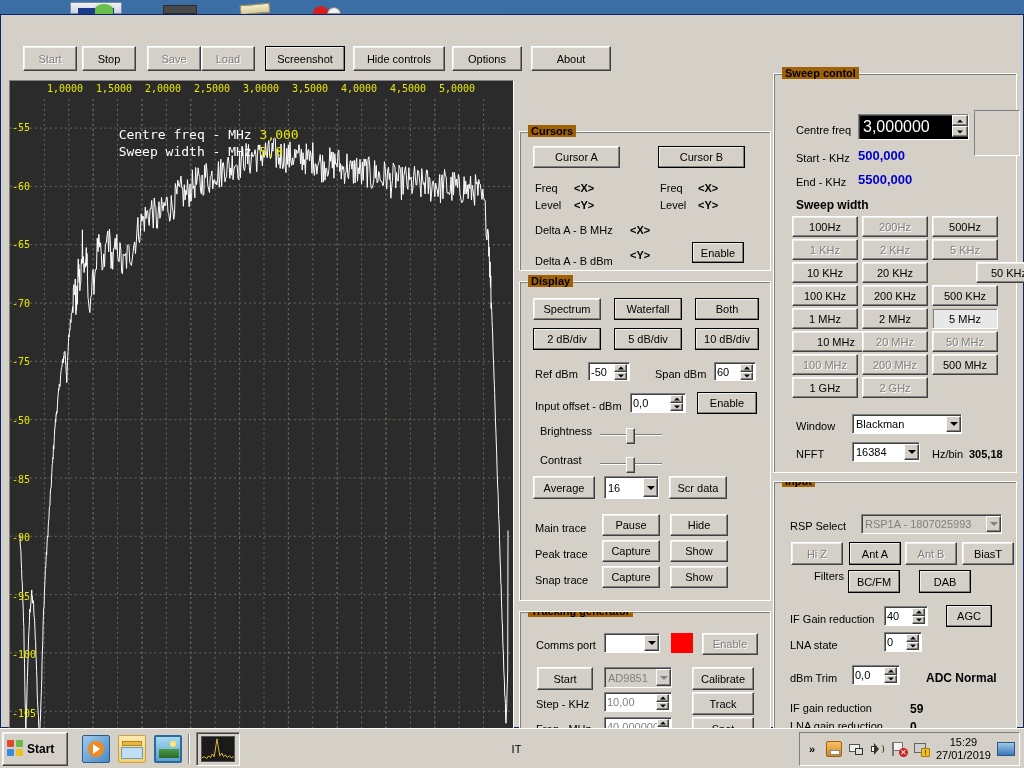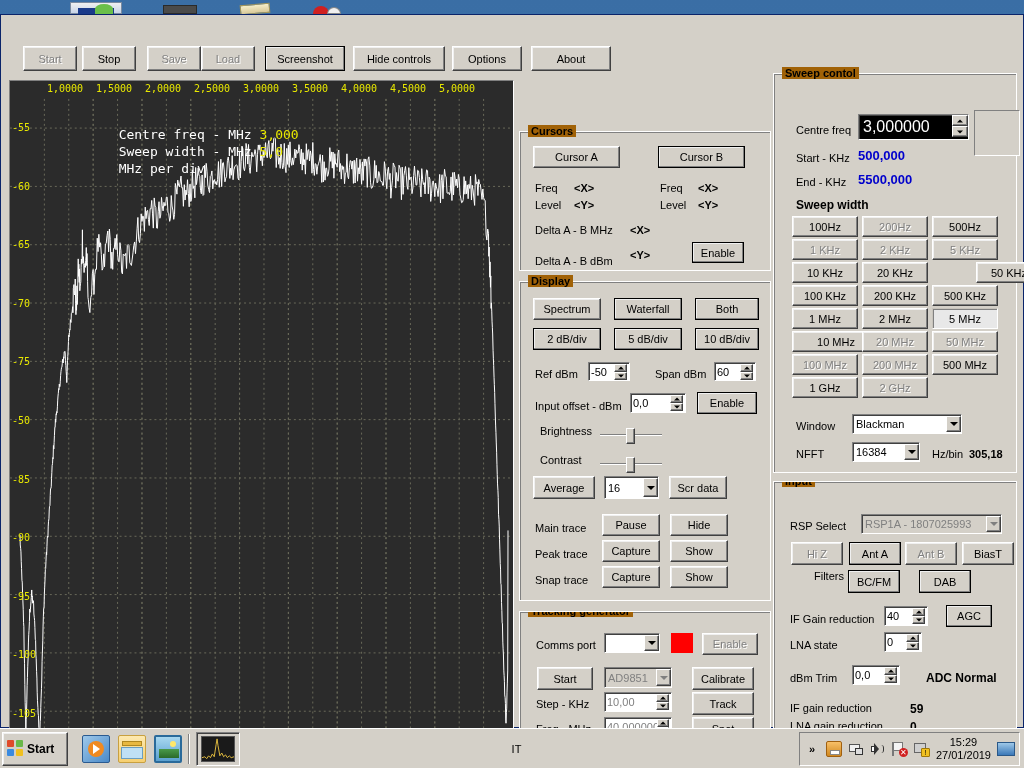--- a/index.html
+++ b/index.html
@@ -275,23 +275,20 @@
           <div class="ylabel" style="left: 2px; top: 509.636px;">-95</div>
           <div class="ylabel" style="left: 2px; top: 568.182px;">-100</div>
           <div class="ylabel" style="left: 2px; top: 626.727px;">-105</div>
         </div>
       <div class="ann" style="left:46px;top:31px;">
         <span>Centre freq - MHz </span><span class="annv">3,000</span>
       </div>
       <div class="ann" style="left:46px;top:48px;">
         <span>Sweep width - MHz </span><span class="annv">5,0</span>
       </div>
-      <div class="ann" style="left:46px;top:65px;">
-        <span>MHz per div</span><span class="annv"></span>
-      </div>
     </div>
 
     <div class="group" style="position:absolute;left:518px;top:96px;width:252px;height:140px;">
       <div class="glabel">Cursors</div>
       <div class="btn" style="position:absolute;left:13px;top:14px;width:87px;height:22px;">Cursor A</div>
       <div class="btn def" style="position:absolute;left:138px;top:14px;width:87px;height:22px;">Cursor B</div>
 
       <div class="lbl" style="position:absolute;left:15px;top:50px;">Freq</div>
       <div class="lbl b" style="position:absolute;left:54px;top:50px;">&lt;X&gt;</div>
       <div class="lbl" style="position:absolute;left:15px;top:67px;">Level</div>

